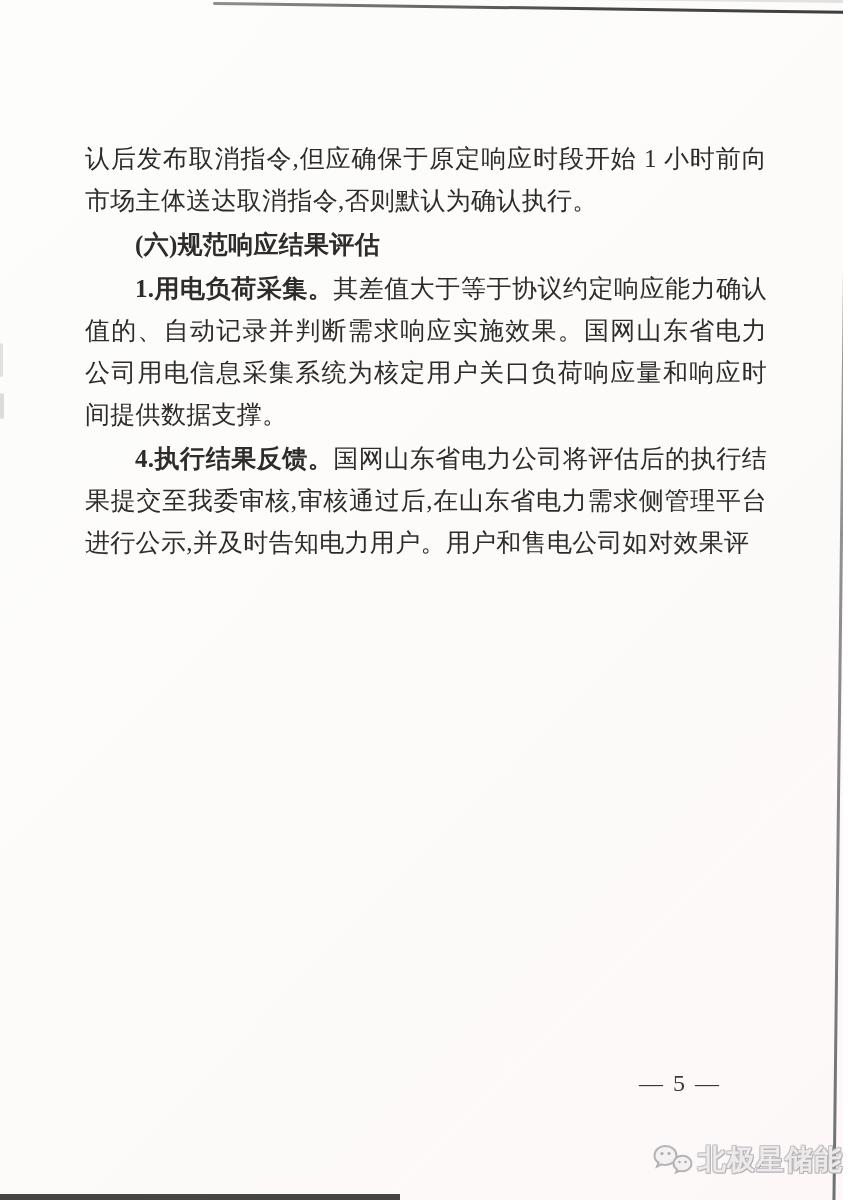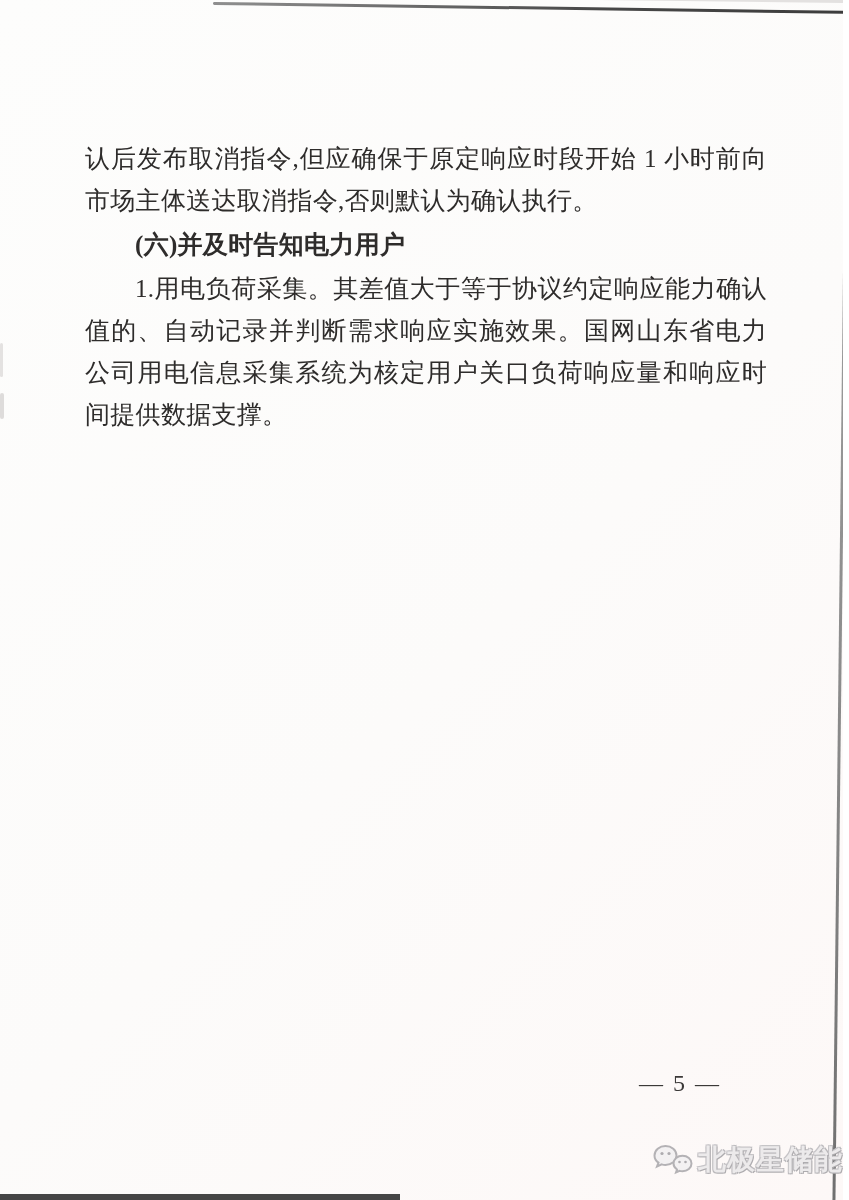--- a/index.html
+++ b/index.html
@@ -51,21 +51,21 @@
     width: 682px;
     font-size: 25px; line-height: 42px;
     letter-spacing: 0.3px;
     color: #2e2c2b;
     text-align: justify;
   }
   .para { margin: 0; }
   .para:not(:first-child) { margin-top: 2px; }
   .para.heading, .para.numbered { text-indent: 50px; }
   .para.heading { font-weight: bold; }
-  .para .lead { font-weight: normal; }
+  .para .lead { font-weight: bold; }
 
   .page-number {
     position: absolute; left: 600px; top: 1070px;
     width: 160px; text-align: center;
     font-size: 24px; color: #3b3938;
     letter-spacing: 2px;
   }
 
   
   .watermark {
@@ -89,22 +89,23 @@
   <div class="top-corner-shade"></div>
   <div class="top-edge-line"></div>
   <div class="right-edge-line"></div>
   <div class="bottom-right-mark"></div>
   <div class="bottom-left-bar"></div>
   <div class="smudge s1"></div>
   <div class="smudge s2"></div>
 
   <div class="content" id="paragraphs">
       <p class="para plain"><span>认后发布取消指令,但应确保于原定响应时段开始 1 小时前向市场主体送达取消指令,否则默认为确认执行。</span></p>
-      <p class="para heading"><span>(六)并及时告知电力用户</span></p>
+      <p class="para heading"><span>(六)规范响应结果评估</span></p>
       <p class="para numbered"><span class="lead">1.用电负荷采集。</span><span>其差值大于等于协议约定响应能力确认值的、自动记录并判断需求响应实施效果。国网山东省电力公司用电信息采集系统为核定用户关口负荷响应量和响应时间提供数据支撑。</span></p>
+      <p class="para numbered"><span class="lead">4.执行结果反馈。</span><span>国网山东省电力公司将评估后的执行结果提交至我委审核,审核通过后,在山东省电力需求侧管理平台进行公示,并及时告知电力用户。用户和售电公司如对效果评</span></p>
     </div>
 
   <div class="page-number">— 5 —</div>
 
   <div class="watermark">
     <svg width="40" height="36" viewBox="0 0 40 36">
       <g fill="none" stroke="#b4b2b5" stroke-width="2">
         <path d="M23.5 13.5c0 5.5-5 9.5-11 9.5-1.3 0-2.6-.2-3.8-.6L4 24.5l1.5-3.8C3 19 1.5 16.4 1.5 13.5 1.5 8 6.5 4 12.5 4s11 4 11 9.5z" fill="#f3f1f2"></path>
         <path d="M38.5 21.5c0 4.4-4 7.8-9 7.8-1 0-2-.1-2.9-.4L23 30.5l1-3c-2-1.4-3.5-3.5-3.5-6 0-4.4 4-7.8 9-7.8s9 3.4 9 7.8z" fill="#f3f1f2"></path>
       </g>

